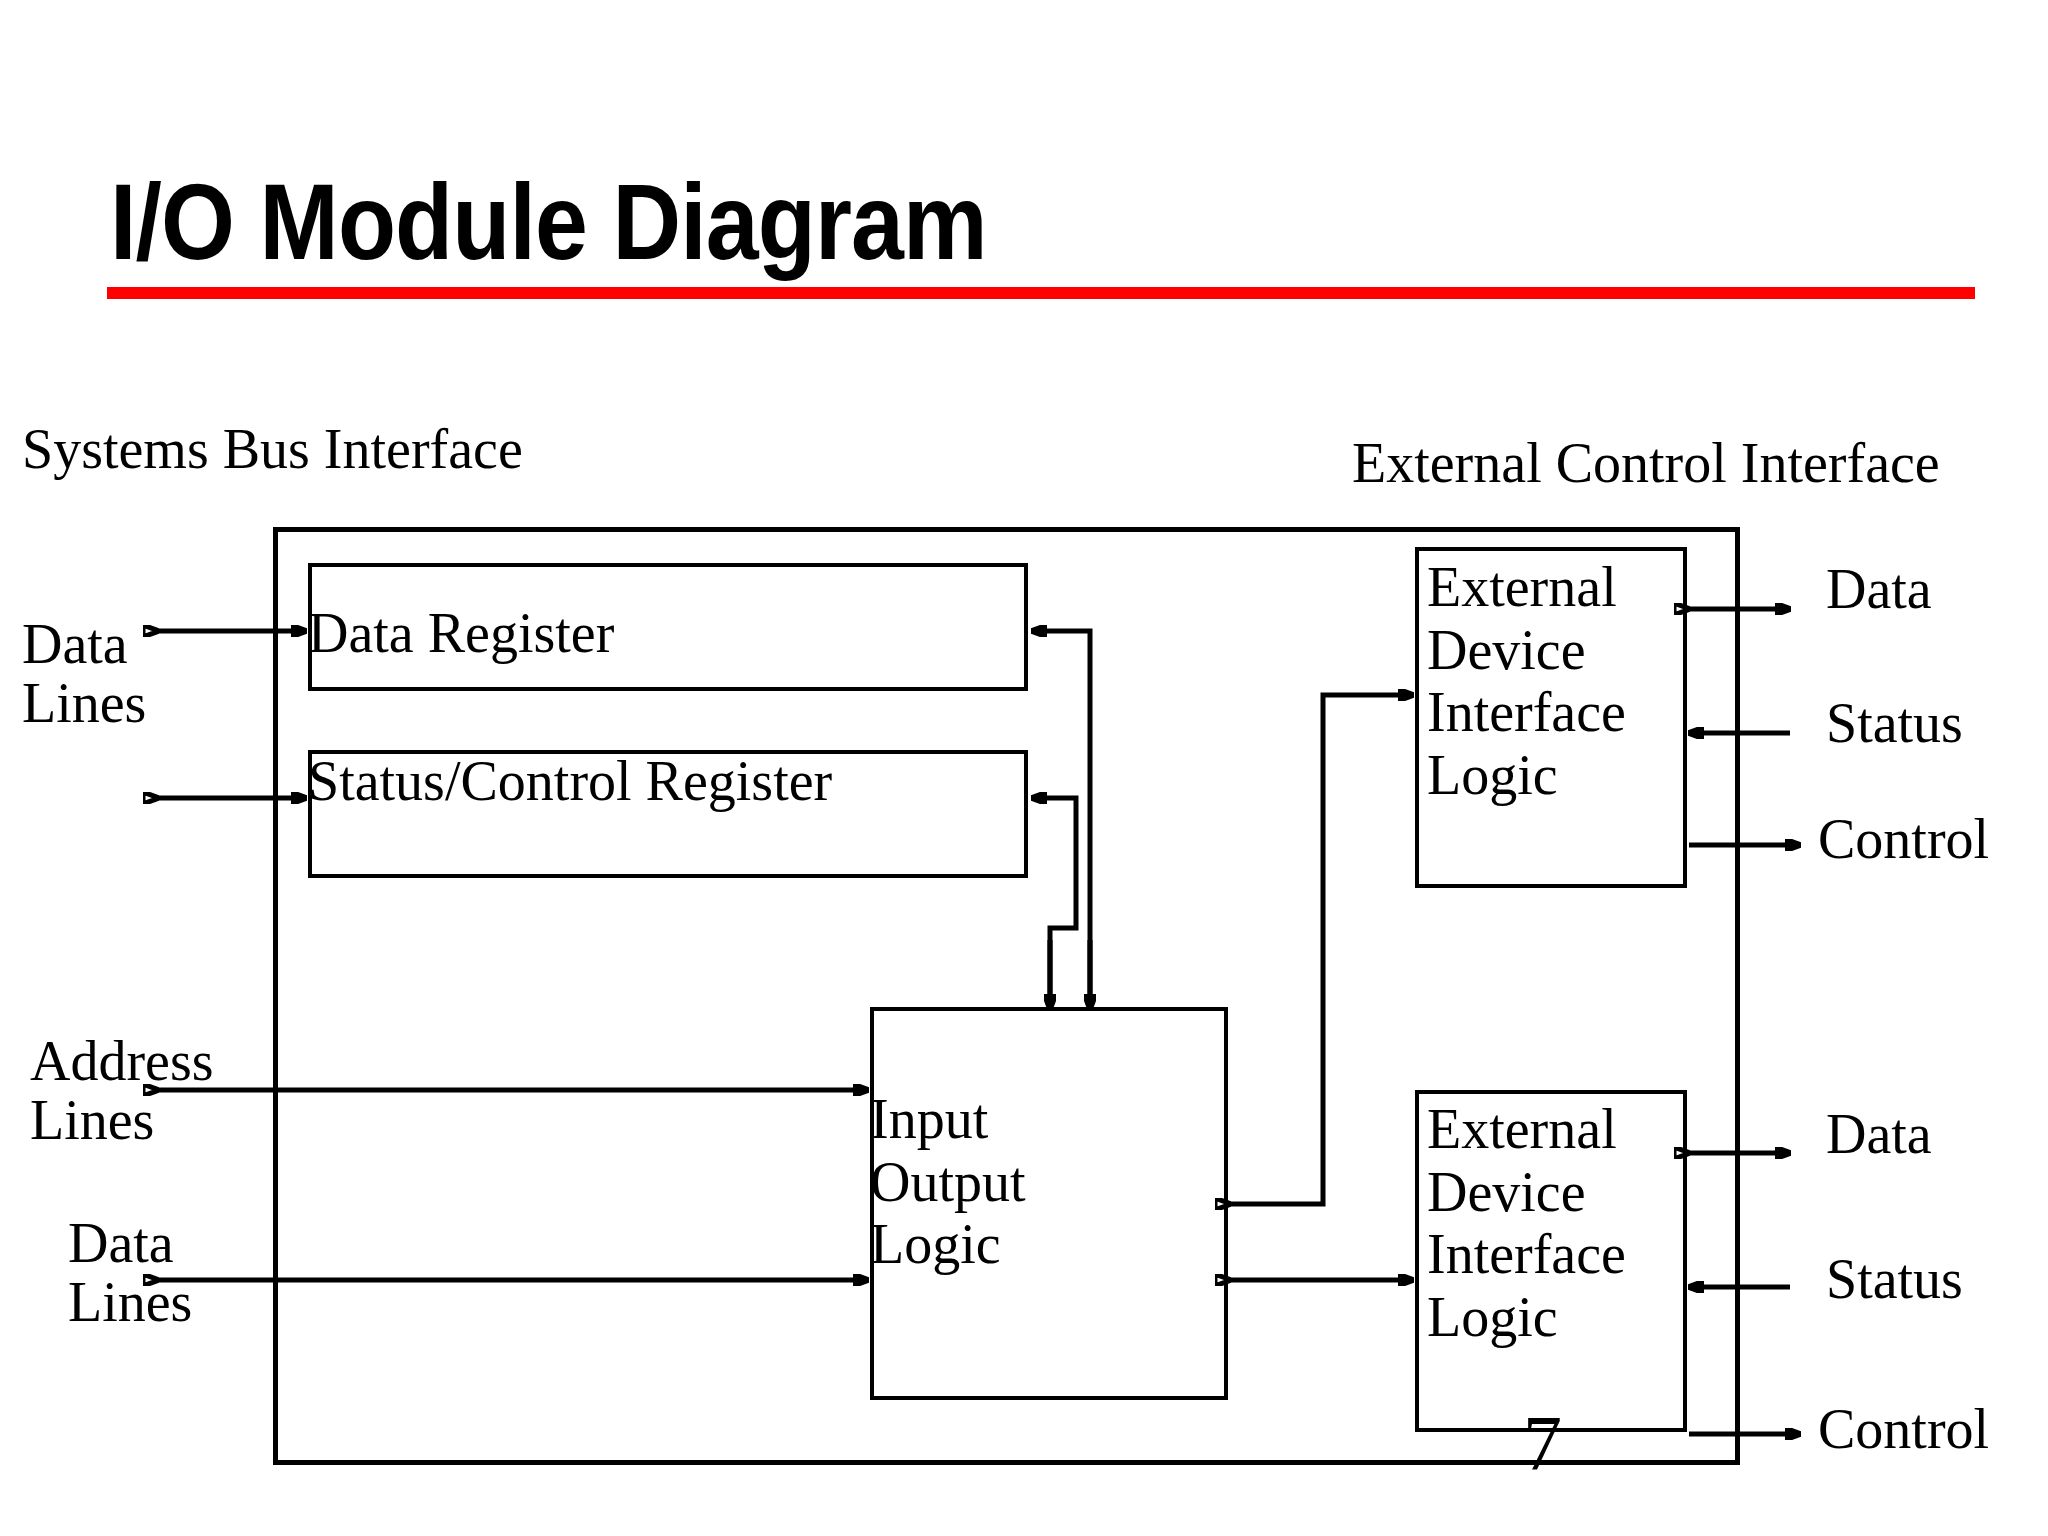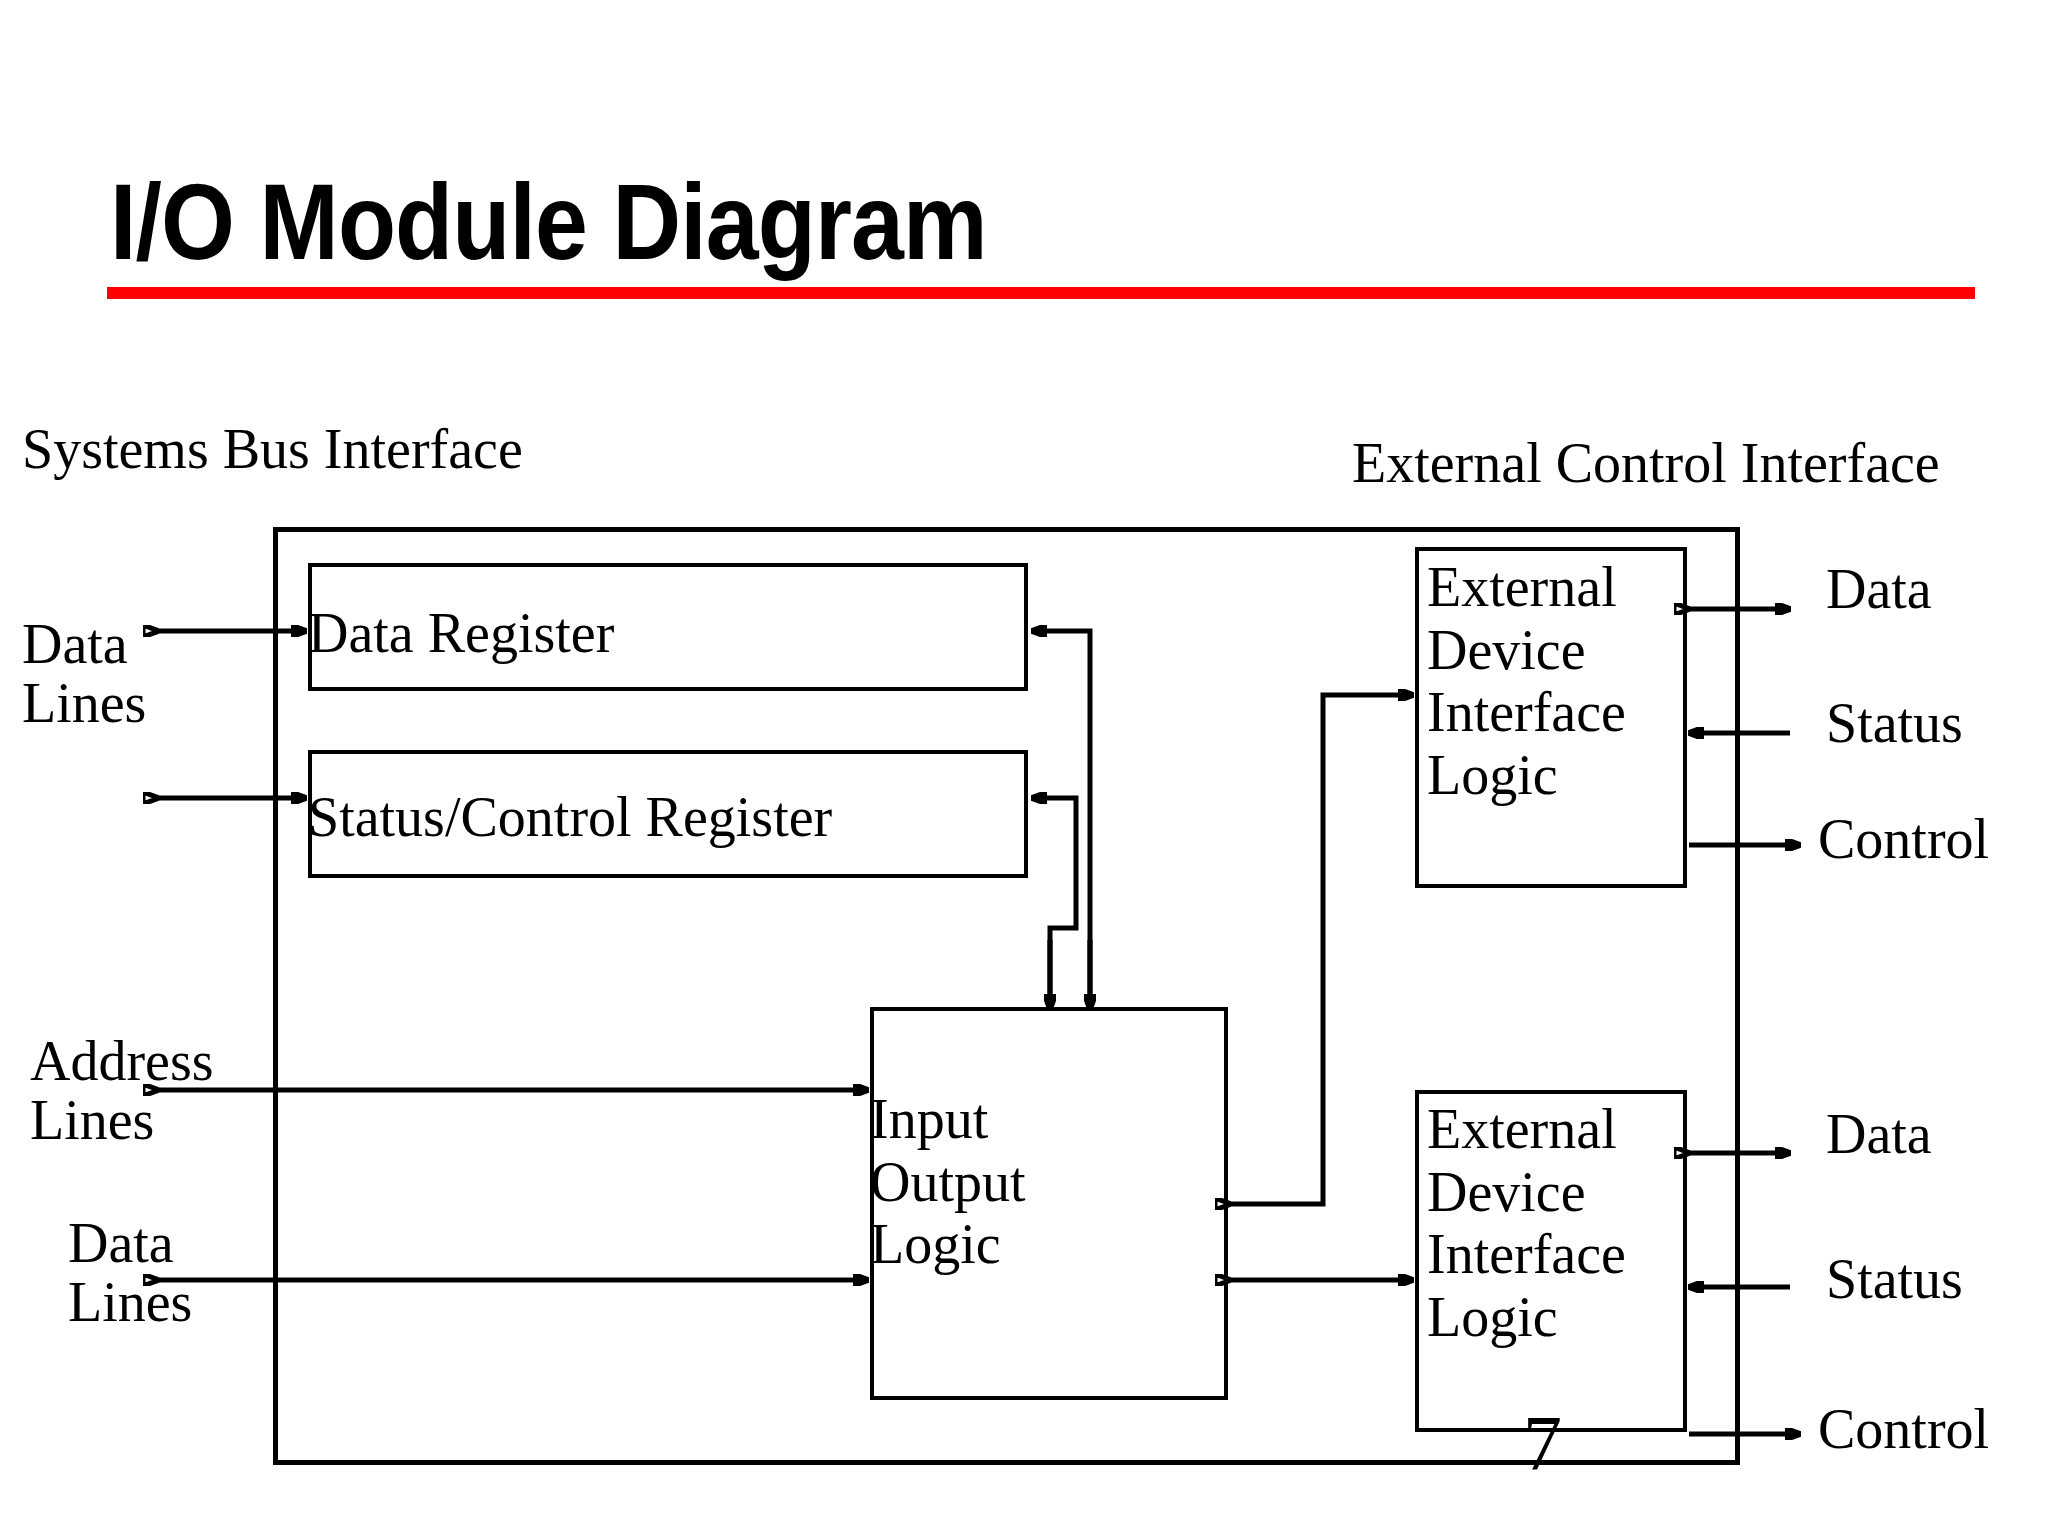--- a/index.html
+++ b/index.html
@@ -121,21 +121,21 @@
 <div class="dtext" style="left:1826px; top:1105px;">Data</div>
 <div class="dtext" style="left:1826px; top:1250px;">Status</div>
 <div class="dtext" style="left:1818px; top:1400px;">Control</div>
 
 <div class="box box-outer" style="left:273px; top:527px; width:1467px; height:938px;"></div>
 
 <div class="box" style="left:308px; top:563px; width:720px; height:128px;"></div>
 <div class="boxlabel" style="left:308px; top:602px; width:720px;">Data Register</div>
 
 <div class="box" style="left:308px; top:750px; width:720px; height:128px;"></div>
-<div class="boxlabel" style="left:308px; top:786px; width:636px;">Status/Control Register</div>
+<div class="boxlabel" style="left:308px; top:750px; width:636px;">Status/Control Register</div>
 
 <div class="box" style="left:870px; top:1007px; width:358px; height:393px;"></div>
 <div class="boxlabel" style="left:870px; top:1088px; width:394px;">Input
 Output
 Logic</div>
 
 <div class="box" style="left:1415px; top:547px; width:272px; height:341px;"></div>
 <div class="boxlabel" style="left:1415px; top:556px; width:272px; text-align:left; padding-left:12px; box-sizing:border-box;">External
 Device
 Interface

